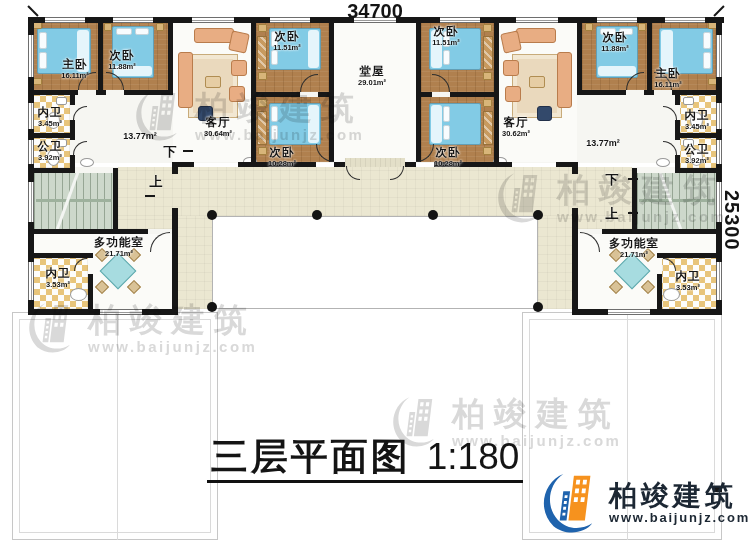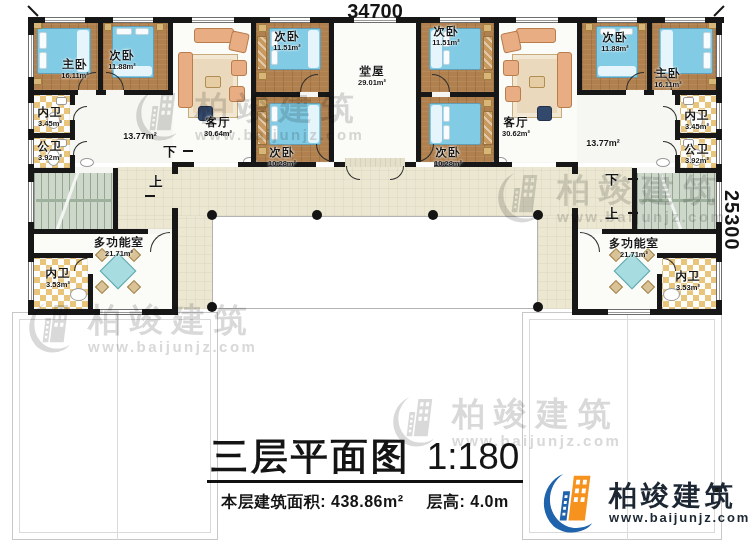--- a/index.html
+++ b/index.html
@@ -503,26 +503,20 @@
     <span>
       <span class="wm-brand" style="display:block">柏竣建筑</span>
       <span class="wm-url" style="display:block">www.baijunjz.com</span>
     </span>
   </div>
 
   <div id="title-block">
     <div id="title-line">
       <span class="tt">三层平面图</span><span class="ts">1:180</span>
     </div>
-    <div id="title-stats">
-      <span>本层建筑面积:</span>
-      <span>438.86m²</span>
-      <span class="gap">层高:</span>
-      <span>4.0m</span>
-    </div>
   </div>
 
   <div id="logo">
     <span id="logo-mark-slot"><svg viewBox="0 0 64 68" xmlns="http://www.w3.org/2000/svg">
           <path d="M24 6 C4 14 -4 42 14 60 C26 70 46 68 54 57 C43 64 28 64 18 53 C6 40 8 17 24 6 Z" fill="#1f63ad"></path>
           <g transform="skewX(-7)">
             <rect x="36" y="8" width="17" height="46" fill="#f6921e"></rect>
             <rect x="39" y="12" width="4" height="5" fill="#fff"></rect>
             <rect x="46" y="12" width="4" height="5" fill="#fff"></rect>
             <rect x="39" y="21" width="4" height="5" fill="#fff"></rect>

